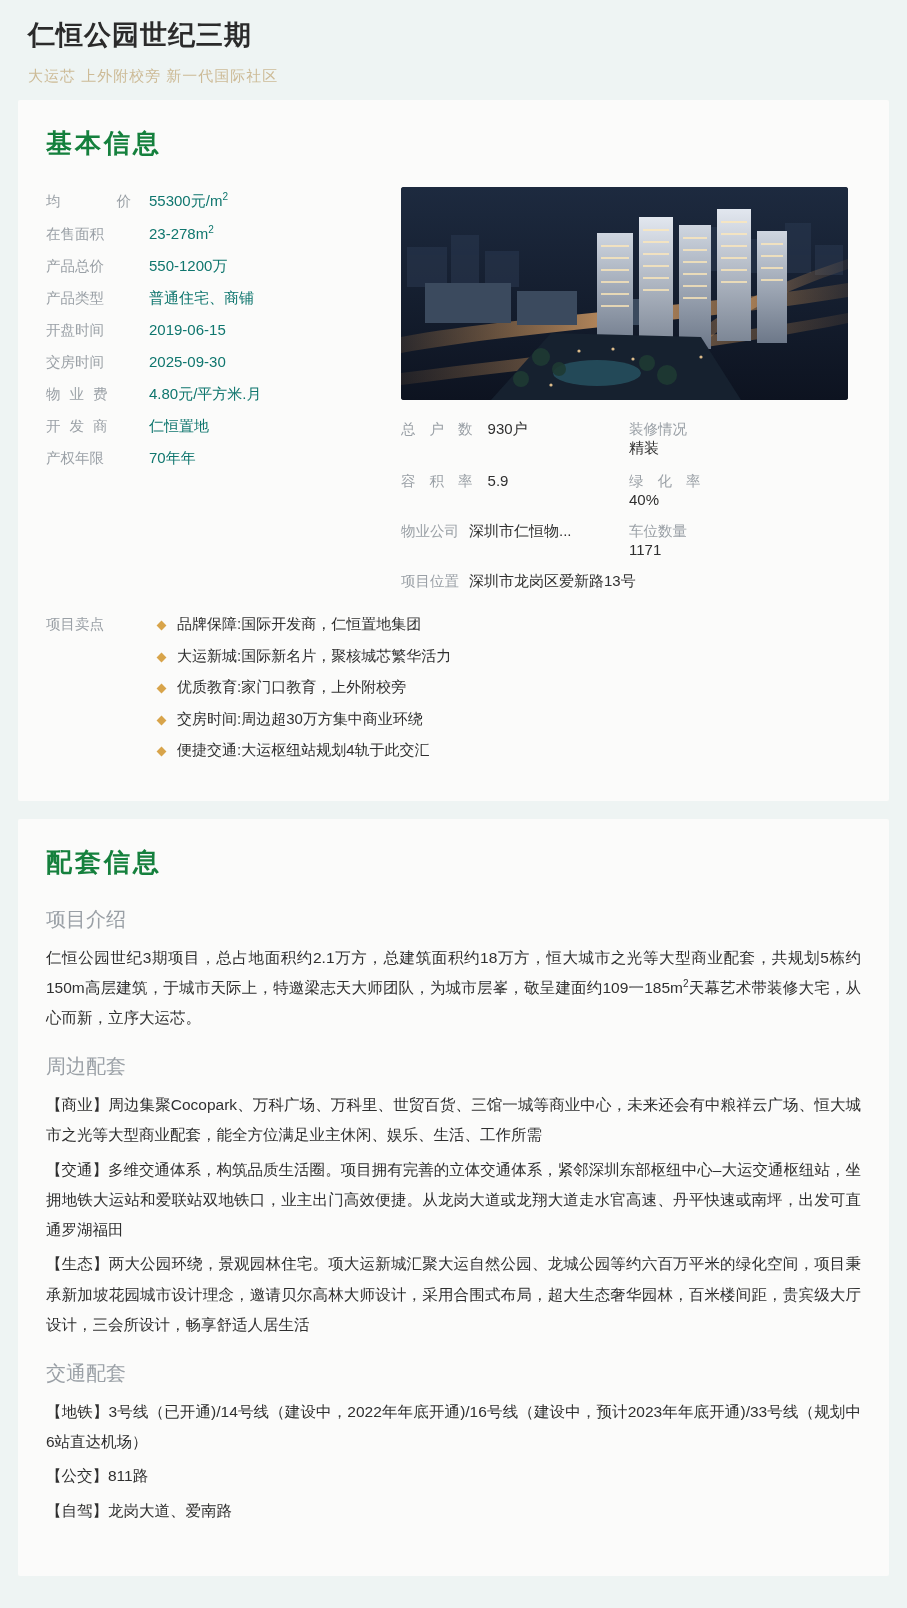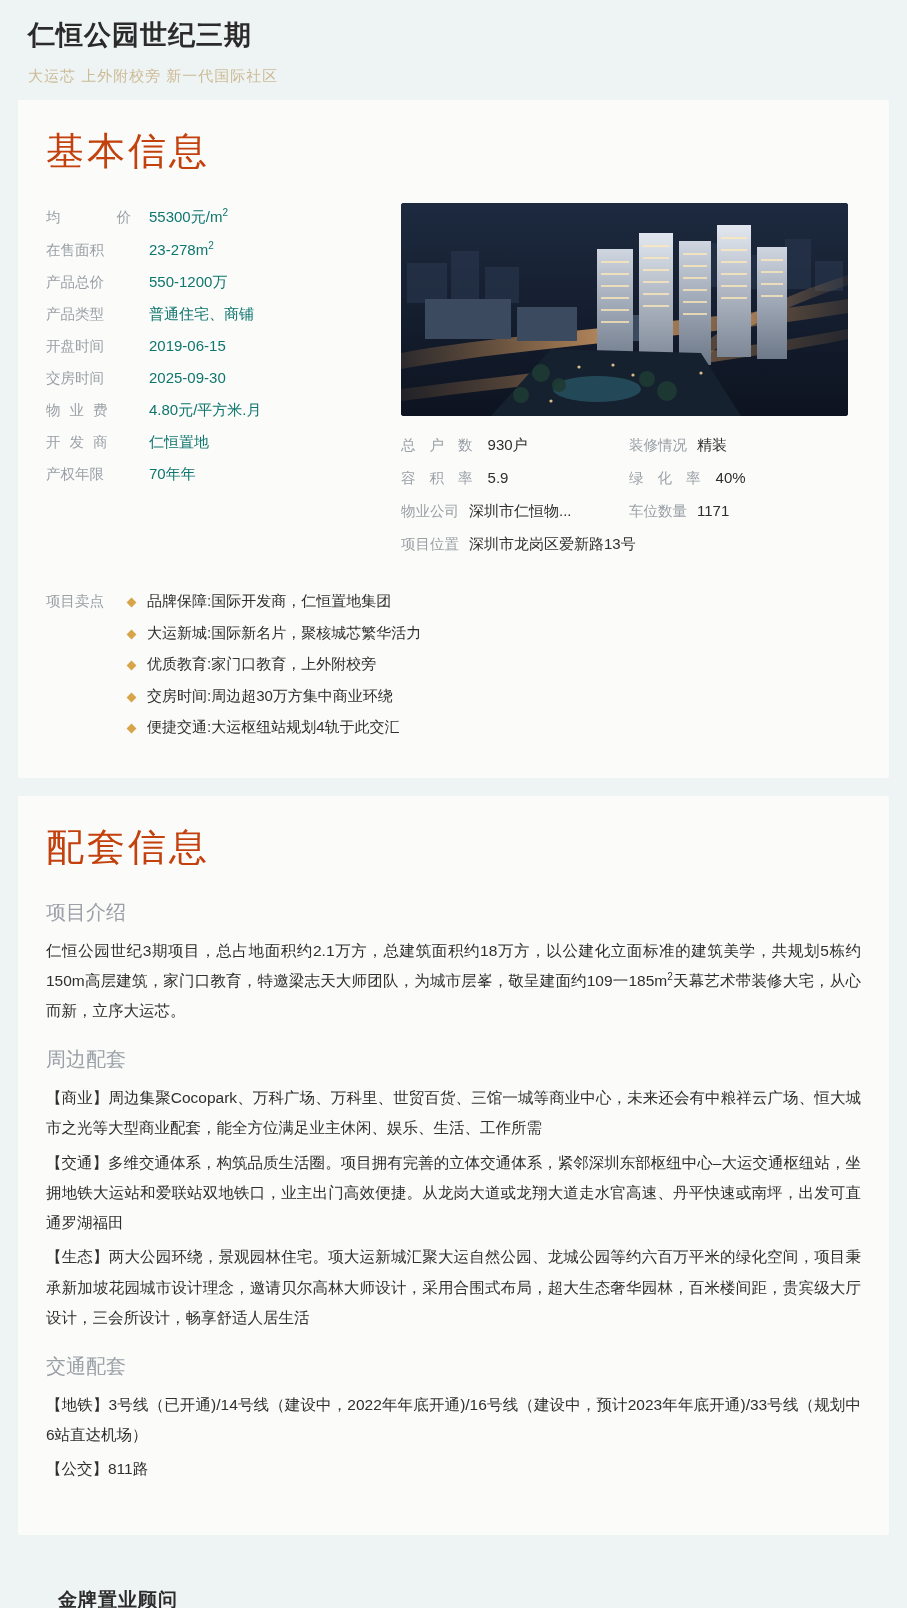--- a/index.html
+++ b/index.html
@@ -30,23 +30,23 @@
   }
 
   
   .card {
     background: #fbfbfa;
     margin: 0 18px 18px 18px;
     padding: 26px 28px 30px 28px;
     border-radius: 2px;
   }
   .section-title {
-    font-size: 38px;
-    font-weight: normal;
-    color: #c2410c;
+    font-size: 26px;
+    font-weight: bold;
+    color: #15803d;
     letter-spacing: 3px;
     margin-bottom: 26px;
   }
 
   
   .basic-top { display: flex; align-items: flex-start; }
   .basic-left { width: 345px; flex: none; padding-top: 4px; }
   .kv { display: flex; align-items: baseline; margin-bottom: 13px; font-size: 14.5px; }
   .kv .k {
     width: 82px;
@@ -73,33 +73,33 @@
 
   
   .stats {
     display: flex;
     flex-wrap: wrap;
     margin-top: 20px;
     width: 460px;
   }
   .stat { display: flex; align-items: baseline; margin-bottom: 14px; font-size: 14.5px; text-align: right; }
   .stat.w1 { width: 228px; }
-  .stat.w2 { width: 232px; }
+  .stat.w2 { width: 232px; flex-direction: column; }
   .stat.full { width: 460px; }
   .stat .k {
     color: #9aa0a6;
     flex: none;
     white-space: nowrap;
     margin-right: 10px;
   }
   .stat .k.sp { letter-spacing: 5px; }
   .stat .v { color: #2f2f2f; font-size: 15px; }
 
   
-  .points { display: flex; margin-top: 22px; }
+  .points { display: flex; margin-top: 8px; gap: 30px; }
   .points-label {
     width: 82px;
     flex: none;
     color: #9aa0a6;
     font-size: 14.5px;
     padding-top: 2px;
   }
   .points-list { flex: 1; }
   .point {
     display: flex;
@@ -392,34 +392,35 @@
         </div>
       </div>
     </div>
   </div>
 
   <div class="card">
     <div class="section-title">配套信息</div>
 
     <div class="block-group">
       <div class="sub-label">项目介绍</div>
-      <p class="para"><span>仁恒公园世纪3期项目，总占地面积约2.1万方，总建筑面积约18万方，以公建化立面标准的建筑美学，共规划5栋约150m高层建筑，家门口教育，特邀梁志天大师团队，为城市层峯，敬呈建面约109一185m</span><sup>2</sup><span>天幕艺术带装修大宅，从心而新，立序大运芯。</span></p>
+      <p class="para"><span>仁恒公园世纪3期项目，总占地面积约2.1万方，总建筑面积约18万方，恒大城市之光等大型商业配套，共规划5栋约150m高层建筑，于城市天际上，特邀梁志天大师团队，为城市层峯，敬呈建面约109一185m</span><sup>2</sup><span>天幕艺术带装修大宅，从心而新，立序大运芯。</span></p>
     </div>
 
     <div class="block-group">
       <div class="sub-label">周边配套</div>
       <p class="para tight">【商业】周边集聚Cocopark、万科广场、万科里、世贸百货、三馆一城等商业中心，未来还会有中粮祥云广场、恒大城市之光等大型商业配套，能全方位满足业主休闲、娱乐、生活、工作所需</p>
       <p class="para tight">【交通】多维交通体系，构筑品质生活圈。项目拥有完善的立体交通体系，紧邻深圳东部枢纽中心–大运交通枢纽站，坐拥地铁大运站和爱联站双地铁口，业主出门高效便捷。从龙岗大道或龙翔大道走水官高速、丹平快速或南坪，出发可直通罗湖福田</p>
       <p class="para tight">【生态】两大公园环绕，景观园林住宅。项大运新城汇聚大运自然公园、龙城公园等约六百万平米的绿化空间，项目秉承新加坡花园城市设计理念，邀请贝尔高林大师设计，采用合围式布局，超大生态奢华园林，百米楼间距，贵宾级大厅设计，三会所设计，畅享舒适人居生活</p>
     </div>
 
     <div class="block-group">
       <div class="sub-label">交通配套</div>
       <p class="para tight">【地铁】3号线（已开通)/14号线（建设中，2022年年底开通)/16号线（建设中，预计2023年年底开通)/33号线（规划中6站直达机场）</p>
       <p class="para tight">【公交】811路</p>
+      <p class="para tight">【自驾】龙岗大道、爱南路</p>
     </div>
   </div>
 
   <div class="footer">
     <div class="footer-left">
       <div class="footer-title">金牌置业顾问</div>
 
     </div>
 
     <div class="footer-right">

